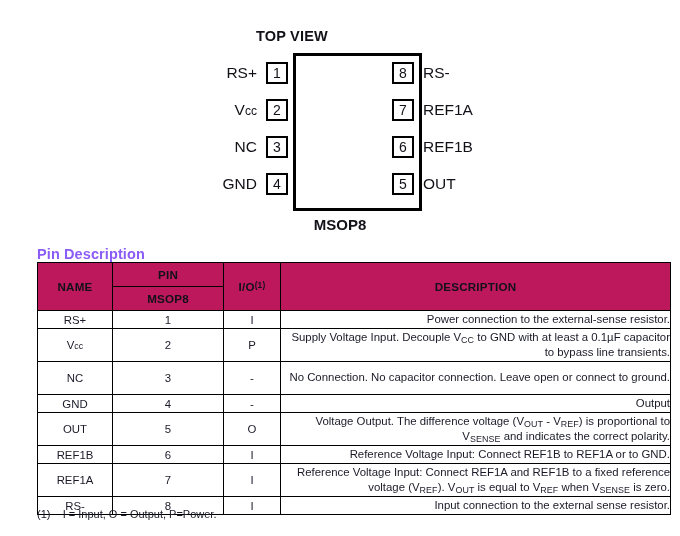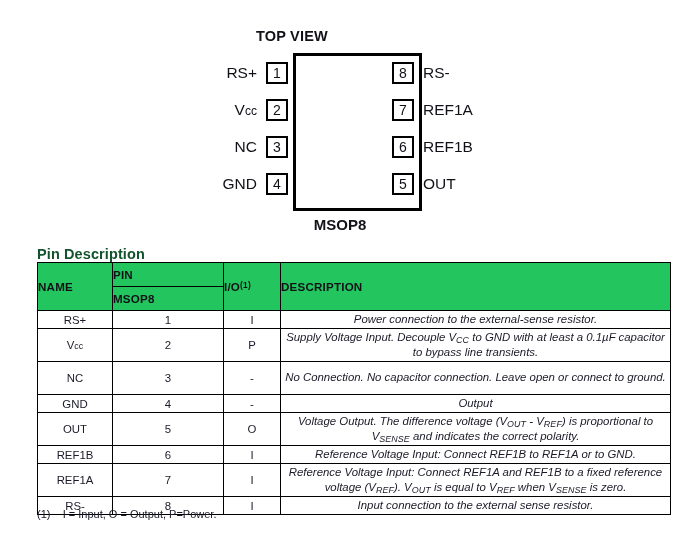--- a/index.html
+++ b/index.html
@@ -92,64 +92,63 @@
   .pin-row.left .pin-name { margin-right: 9px; }
   .pin-row.right .pin-name { margin-left: 9px; }
 
   
   #pin-description-heading {
     position: absolute;
     left: 37px;
     top: 246px;
     font-size: 14.5px;
     font-weight: bold;
-    color: #14532d;
+    color: #8b5cf6;
     letter-spacing: 0.1px;
   }
 
   
   #pin-table {
     position: absolute;
     left: 37px;
     top: 262px;
     width: 634px;
     border-collapse: collapse;
     table-layout: fixed;
     font-size: 11.2px;
     color: #1a1a28;
   }
   #pin-table th, #pin-table td {
     border: 1px solid #000000;
     padding: 0;
     vertical-align: middle;
   }
   #pin-table thead th {
-    background: #22c55e;
+    background: #be185d;
     font-weight: bold;
     font-size: 11.6px;
     color: #111118;
-    text-align: left;
+    text-align: center;
     letter-spacing: 0.2px;
   }
   th.h-name   { width: 74px;  height: 46px; }
   th.h-pin    { width: 110px; height: 23px; }
   th.h-msop   { height: 23px; }
   th.h-io     { width: 56px;  height: 46px; }
   th.h-desc   { height: 46px; text-align: left; padding-left: 7px; }
 
   td.c-name, td.c-pin, td.c-io {
     text-align: center;
     font-size: 11.4px;
   }
   td.c-desc {
-    text-align: center;
+    text-align: right;
     padding: 3px 6px 3px 7px;
     line-height: 1.32;
     font-size: 11.4px;
-    font-style: italic;
   }
   tbody tr.r1 td { height: 17px; }
   tbody tr.r2 td { height: 32px; }
 
   sub {
     font-size: 0.72em;
     vertical-align: baseline;
     position: relative;
     bottom: -0.18em;
     letter-spacing: 0.1px;

